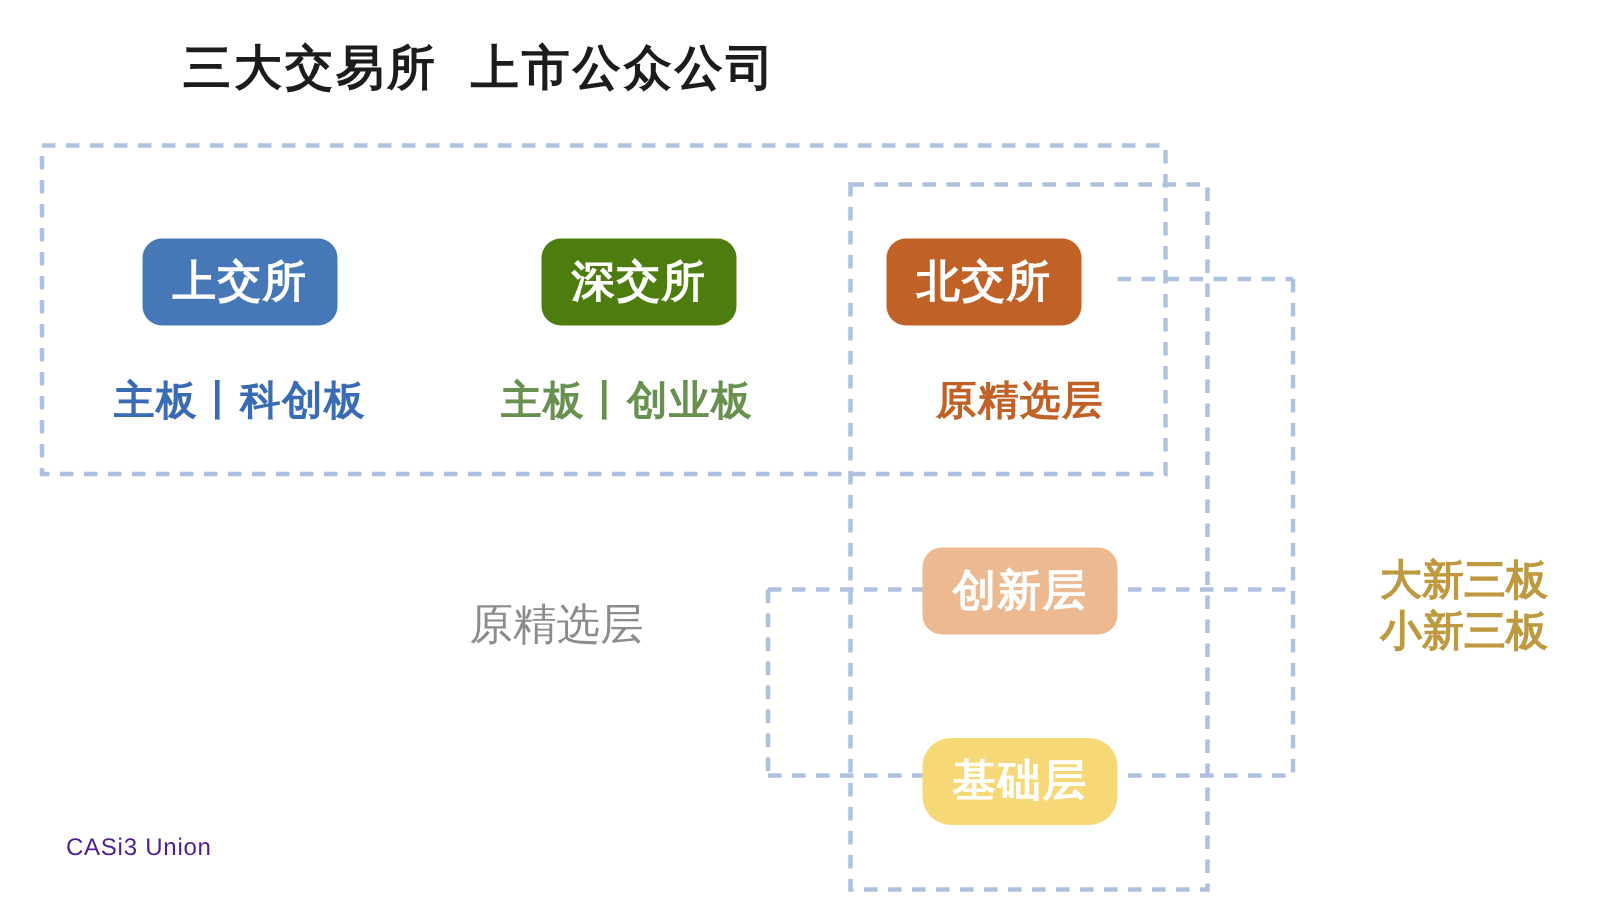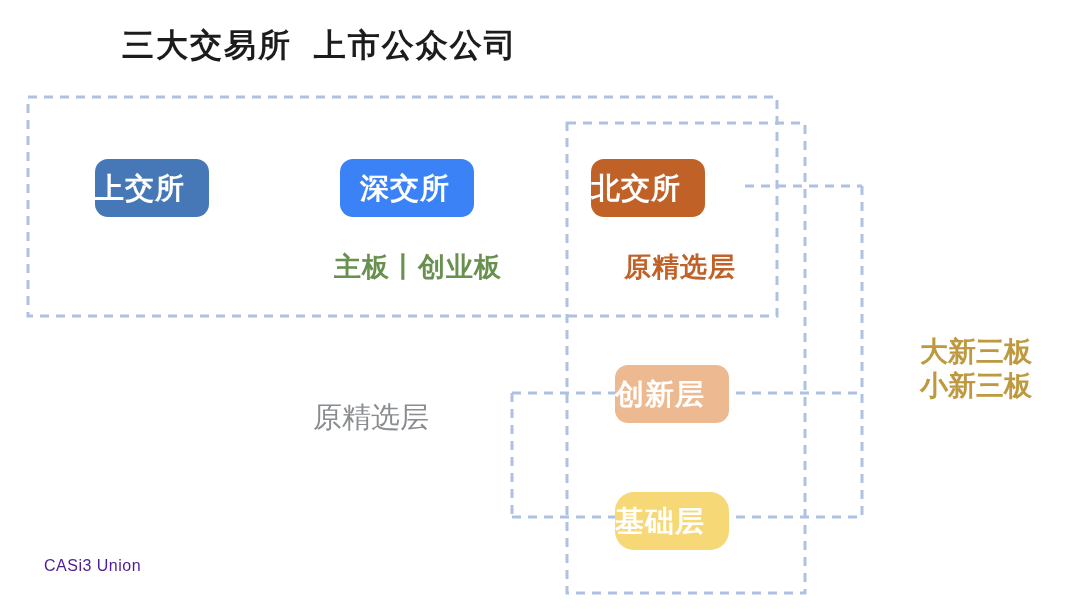--- a/index.html
+++ b/index.html
@@ -28,31 +28,31 @@
     left: 122px; top: 24px;
     margin: 0;
     font-size: 32px;
     font-weight: 700;
     color: #1c1c1c;
     letter-spacing: 2px;
     white-space: pre;
   }
   .card {
     position: absolute;
-    width: 114px; height: 58px;
+    width: 130px; height: 58px;
     border-radius: 13px;
     color: #ffffff;
     font-size: 29px;
     font-weight: 700;
     line-height: 58px;
-    text-align: left;
+    text-align: center;
     letter-spacing: 1px;
   }
   .card-sse  { left: 95px;  top: 159px; background: #4678B8; }
-  .card-szse { left: 340px; top: 159px; background: #3b82f6; padding-left: 20px; }
+  .card-szse { left: 361px; top: 159px; background: #4d7c0f; }
   .card-bse  { left: 591px; top: 159px; background: #C06127; }
   .card-innovation { left: 615px; top: 365px; background: #ECB990; }
   .card-base       { left: 615px; top: 492px; background: #F7D877; border-radius: 19px; }
   .sublabel {
     position: absolute;
     top: 249px;
     width: 260px;
     font-size: 27px;
     font-weight: 700;
     text-align: center;
@@ -66,21 +66,21 @@
     left: 221px; top: 400px;
     width: 300px;
     font-size: 29px;
     font-weight: 400;
     color: #8A8D90;
     text-align: center;
     line-height: 34px;
   }
   .big-neeq {
     position: absolute;
-    left: 920px; top: 335px;
+    left: 920px; top: 370px;
     width: 150px;
     font-size: 28px;
     font-weight: 600;
     color: #BE993F;
     text-align: left;
     line-height: 34px;
   }
   .watermark {
     position: absolute;
     left: 44px; top: 557px;
@@ -104,20 +104,21 @@
     <path class="dash" d="M512 393 V517"></path>
     <path class="dash" d="M862 186 V517"></path>
   </svg>
 
   <h1 class="page-title">三大交易所  上市公众公司</h1>
 
   <div class="card card-sse">上交所</div>
   <div class="card card-szse">深交所</div>
   <div class="card card-bse">北交所</div>
 
+  <div class="sublabel sub-sse">主板丨科创板</div>
   <div class="sublabel sub-szse">主板丨创业板</div>
   <div class="sublabel sub-bse">原精选层</div>
 
   <div class="card card-innovation">创新层</div>
   <div class="card card-base">基础层</div>
 
   <div class="small-neeq">
     <div>原精选层</div>
   </div>
 

